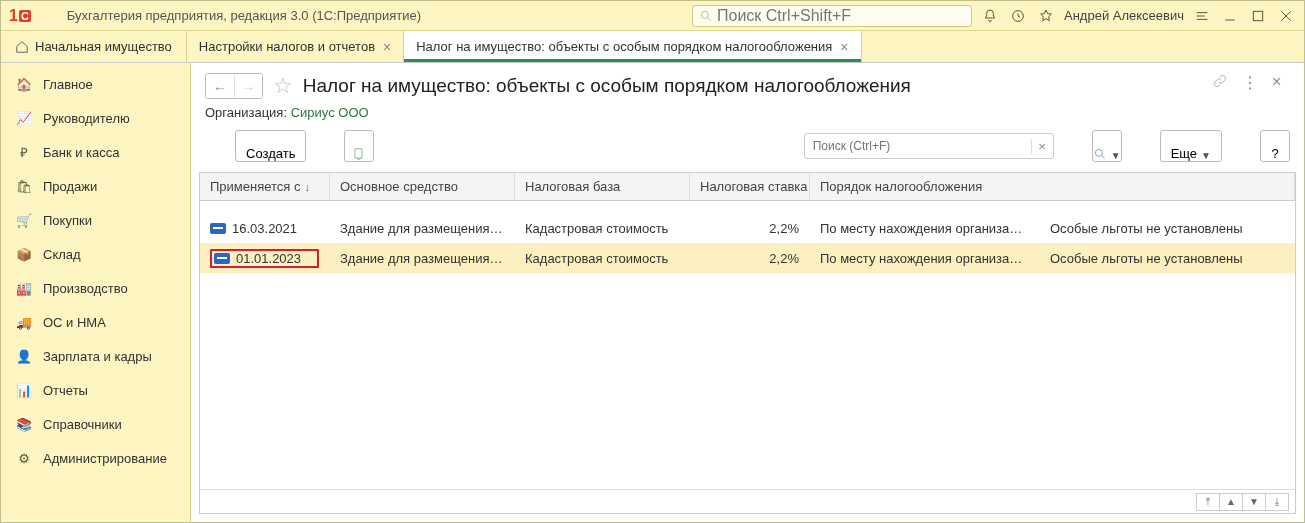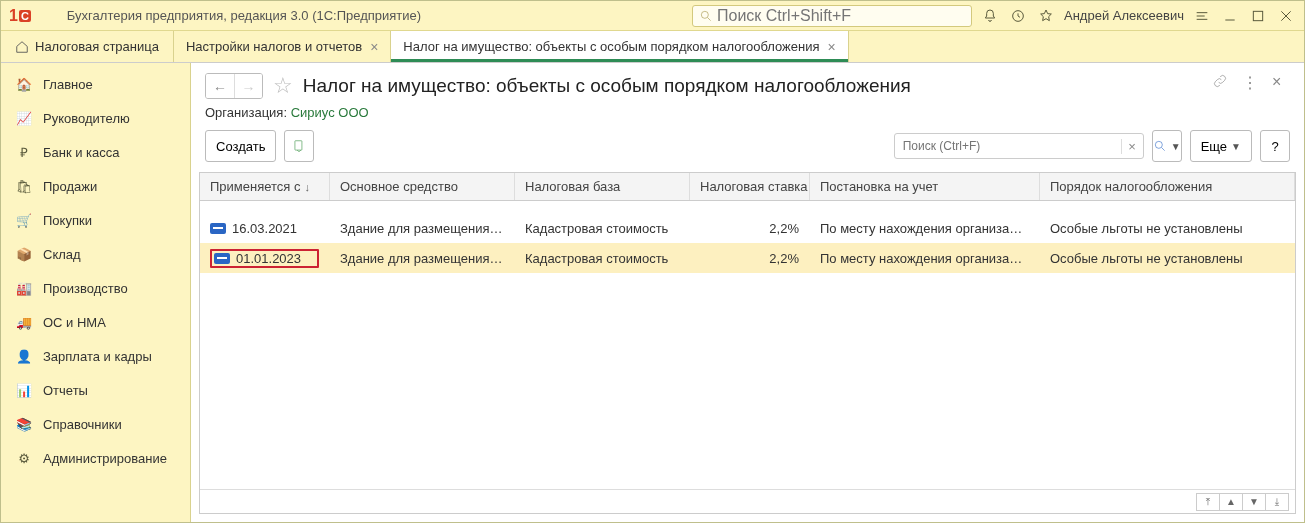--- a/index.html
+++ b/index.html
@@ -37,21 +37,21 @@
   .navbtns button{width:28px;height:24px;background:#fff;border:none;color:#888;font-size:14px;}
   .navbtns button+button{border-left:1px solid #ddd;}
   .star{color:#bbb;font-size:22px;}
   .page-title{font-size:19px;color:#222;}
   .page-actions{position:absolute;right:14px;top:10px;display:flex;gap:12px;align-items:center;}
   .page-actions .ic{color:#888;width:18px;height:18px;}
   .org-row{padding:2px 14px 10px;font-size:13px;}
   .org-row .lbl{color:#333;}
   .org-row .val{color:#2a7a3c;}
   .toolbar{display:flex;align-items:center;gap:8px;padding:0 14px 10px;}
-  .btn{height:32px;border:1px solid #bbb;border-radius:3px;background:#fff;padding:0 10px;font-size:13px;display:flex;align-items:center;gap:4px;}
+  .btn{height:32px;border:1px solid #bbb;border-radius:3px;background:#fff;padding:0 10px;font-size:13px;display:flex;align-items:flex-end;gap:4px;margin-left:30px;}
   .btn.iconbtn{width:30px;justify-content:center;padding:0;}
   .btn .caret{font-size:10px;color:#555;}
   .tool-spacer{flex:1;}
   .searchbox{width:250px;height:26px;border:1px solid #ccc;border-radius:3px;display:flex;align-items:center;}
   .searchbox input{flex:1;border:none;outline:none;padding:0 8px;font-size:12px;color:#888;}
   .searchbox .clear{width:22px;text-align:center;color:#888;border-left:1px solid #ddd;}
   
   .grid{flex:1;margin:0 8px 8px;border:1px solid #ccc;display:flex;flex-direction:column;overflow:hidden;}
   .ghead{display:flex;background:#f4f4f4;border-bottom:1px solid #ccc;height:28px;}
   .gh{padding:0 10px;display:flex;align-items:center;border-right:1px solid #ddd;color:#444;white-space:nowrap;}
@@ -131,21 +131,21 @@
         <line x1="19" y1="5" x2="5" y2="19"></line>
       </svg>
     </span>
 </div>
 
 <div class="tabstrip">
   <div class="hometab">
     <svg width="14" height="14" viewBox="0 0 24 24">
         <path d="M3 11l9-8 9 8v10H3z" fill="none" stroke="#555" stroke-width="1.5"></path>
       </svg>
-    <span>Налоговая страница</span>
+    <span>Начальная имущество</span>
   </div>
   <div class="tab inactive">
     <span>Настройки налогов и отчетов</span>
     <span class="close">×</span>
   </div>
   <div class="tab active">
     <span>Налог на имущество: объекты с особым порядком налогообложения</span>
     <span class="close">×</span>
   </div>
 </div>
@@ -262,23 +262,20 @@
             <span class="sort-arrow">↓</span>
           </div>
         <div class="gh c2">
             <span>Основное средство</span>
           </div>
         <div class="gh c3">
             <span>Налоговая база</span>
           </div>
         <div class="gh c4" style="text-align:left;">
             <span>Налоговая ставка</span>
-          </div>
-        <div class="gh c5">
-            <span>Постановка на учет</span>
           </div>
         <div class="gh c6">
             <span>Порядок налогообложения</span>
           </div>
       </div>
       <div class="gbody" id="gbody">
           <div class="grow">
             <div class="gc c1">
               <span class="datecell">
                 <span class="card-ic"></span>

